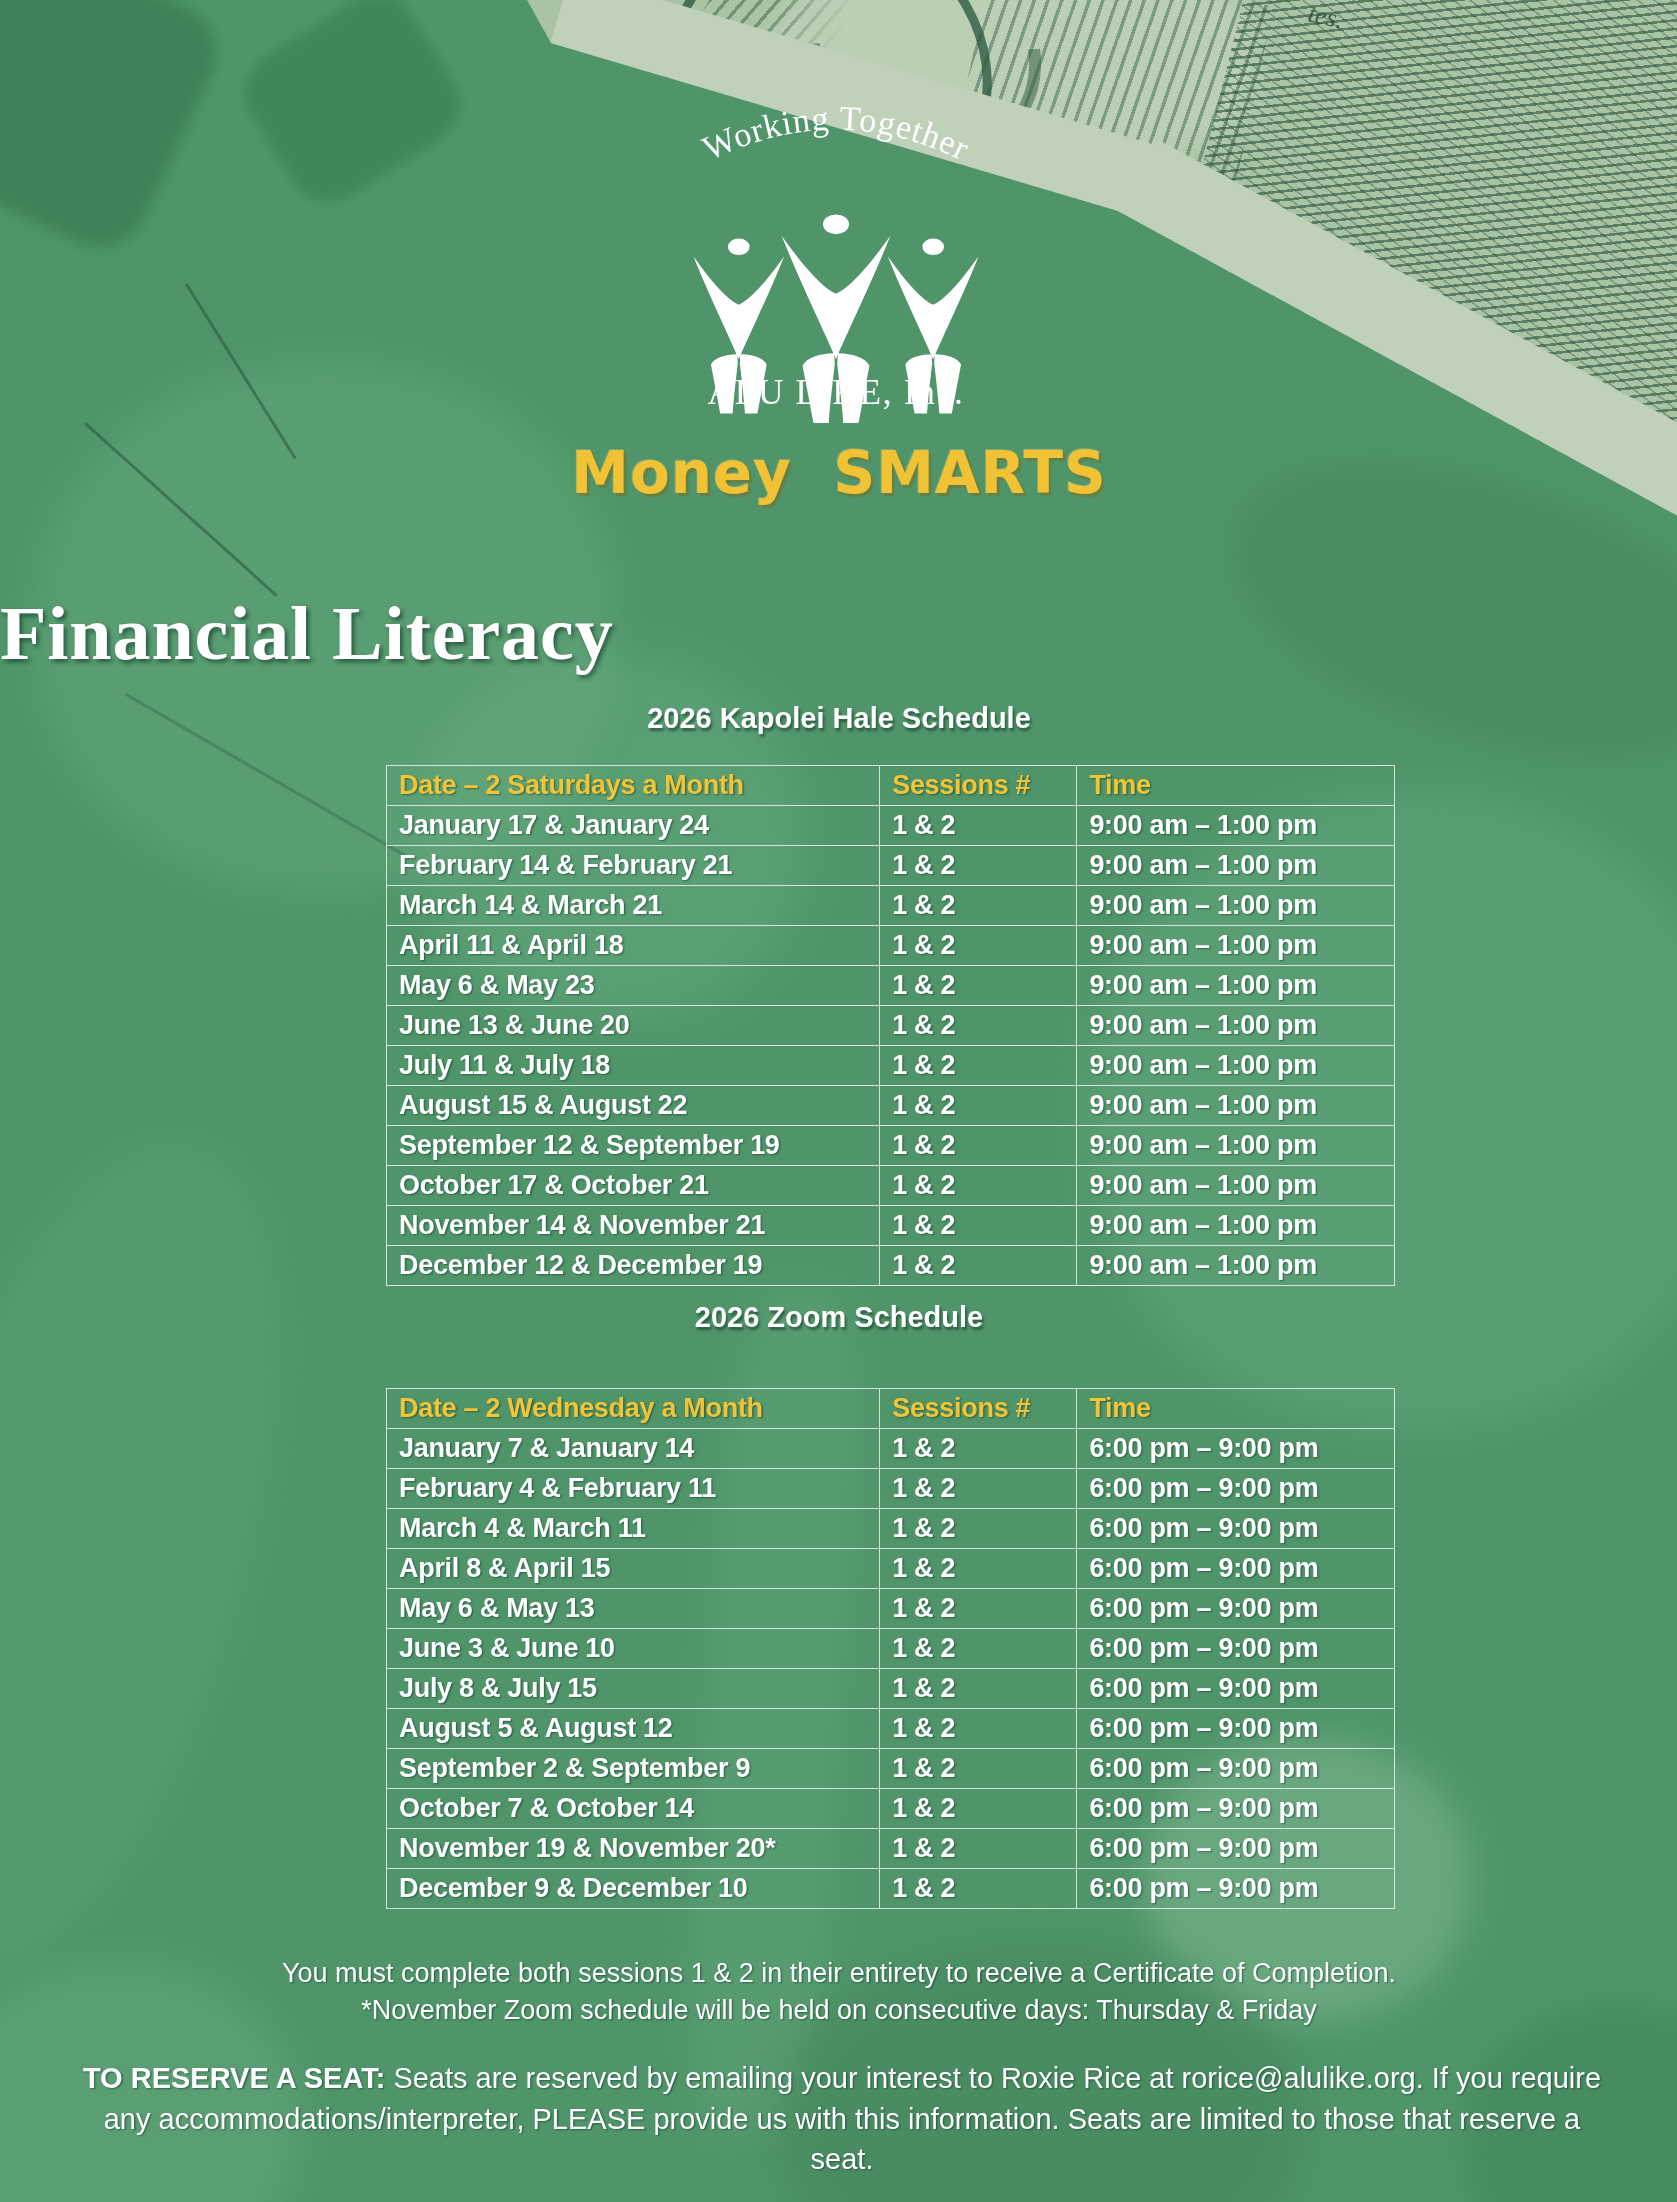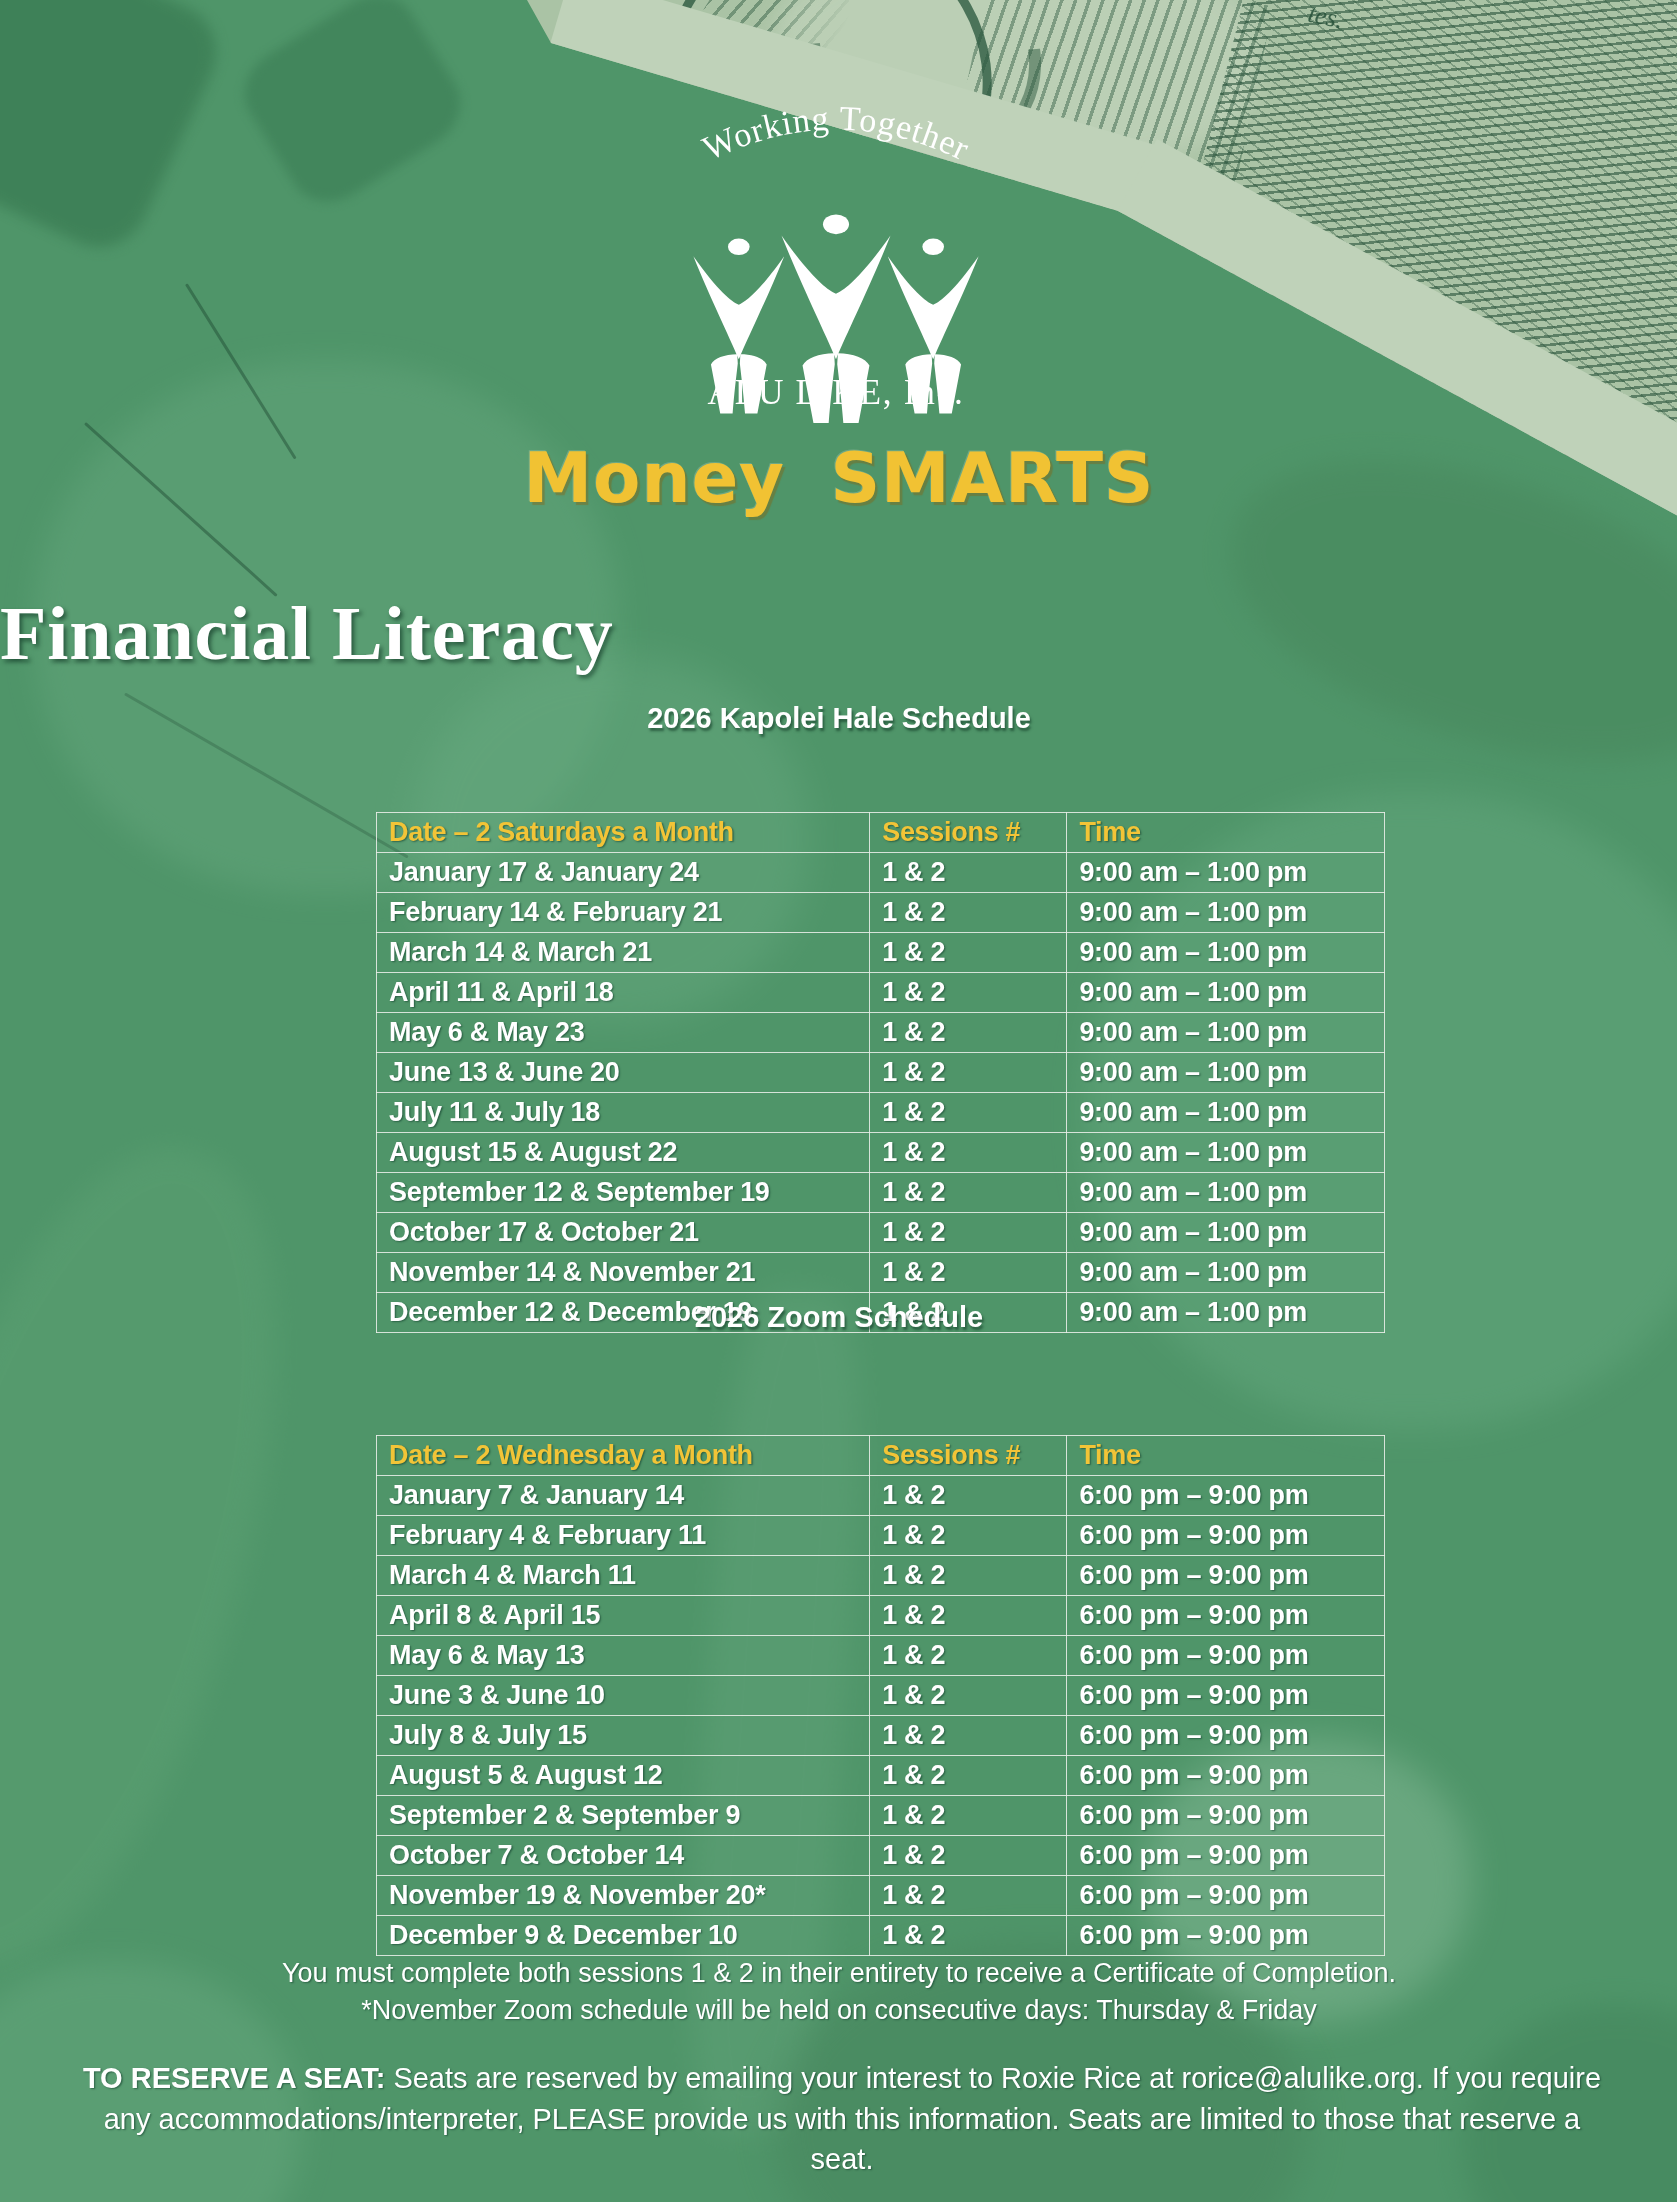--- a/index.html
+++ b/index.html
@@ -46,33 +46,33 @@
   .bandB{left:1157px;top:139px;width:688px;height:83px;transform:rotate(28.6deg);transform-origin:0 0;}
   .bill-corner-text{position:absolute;left:1308px;top:1.7px;font-family:"Liberation Serif",serif;font-style:italic;
         font-size:26px;color:rgba(38,80,56,.85);transform:rotate(12deg);}
 
   
   .logo{position:absolute;left:681px;top:91px;width:310px;height:332px;}
   .logo text{font-family:"Liberation Serif",serif;fill:#ffffff;}
 
   
   .money-title{position:absolute;top:444px;left:0;width:100%;text-align:center;
-        font-family:"DejaVu Sans",sans-serif;font-weight:700;font-size:69px;line-height:1;
+        font-family:"DejaVu Sans",sans-serif;font-weight:700;font-size:58px;line-height:1;
         color:#f1c233;word-spacing:20.6px;letter-spacing:0.9px;
         text-shadow:2.6px 2.6px 0.9px rgba(138,98,12,.4), -0.9px -0.9px 0 rgba(255,255,255,.18);}
   .fin-title{position:absolute;top:595px;left:0;width:100%;text-align:left;
         font-family:"Liberation Serif",serif;font-weight:700;font-size:76px;line-height:1;color:#ffffff;
         letter-spacing:0.9px;text-shadow:2.6px 3.4px 4.3px rgba(10,45,30,.6);}
   .sched-title{position:absolute;left:0;width:100%;text-align:center;font-weight:700;font-size:29px;line-height:1;
         color:#ffffff;text-shadow:1.7px 2.6px 2.6px rgba(10,45,30,.55);letter-spacing:0;}
   .kapolei-title{top:704px;}
   .zoom-title{top:1303px;}
 
   
-  table.sched{position:absolute;left:376px;width:953px;border-collapse:collapse;table-layout:fixed;margin-top:47px;}
+  table.sched{position:absolute;left:386px;width:953px;border-collapse:collapse;table-layout:fixed;}
   #kapolei-table{top:765px;}
   #zoom-table{top:1388px;}
   table.sched th,table.sched td{border:1.7px solid rgba(233,238,232,.88);height:39px;padding:0 5.2px 0 12px;
         font-size:27px;font-weight:700;color:#ffffff;text-align:left;vertical-align:middle;
         letter-spacing:-0.3px;white-space:nowrap;overflow:hidden;
         text-shadow:1.3px 1.3px 1.7px rgba(10,50,35,.5);}
   table.sched th{color:#f2c437;}
   table.sched th:nth-child(1),table.sched td:nth-child(1){width:475px;}
   table.sched th:nth-child(2),table.sched td:nth-child(2){width:179px;}
   table.sched th:nth-child(3),table.sched td:nth-child(3){width:299px;}

